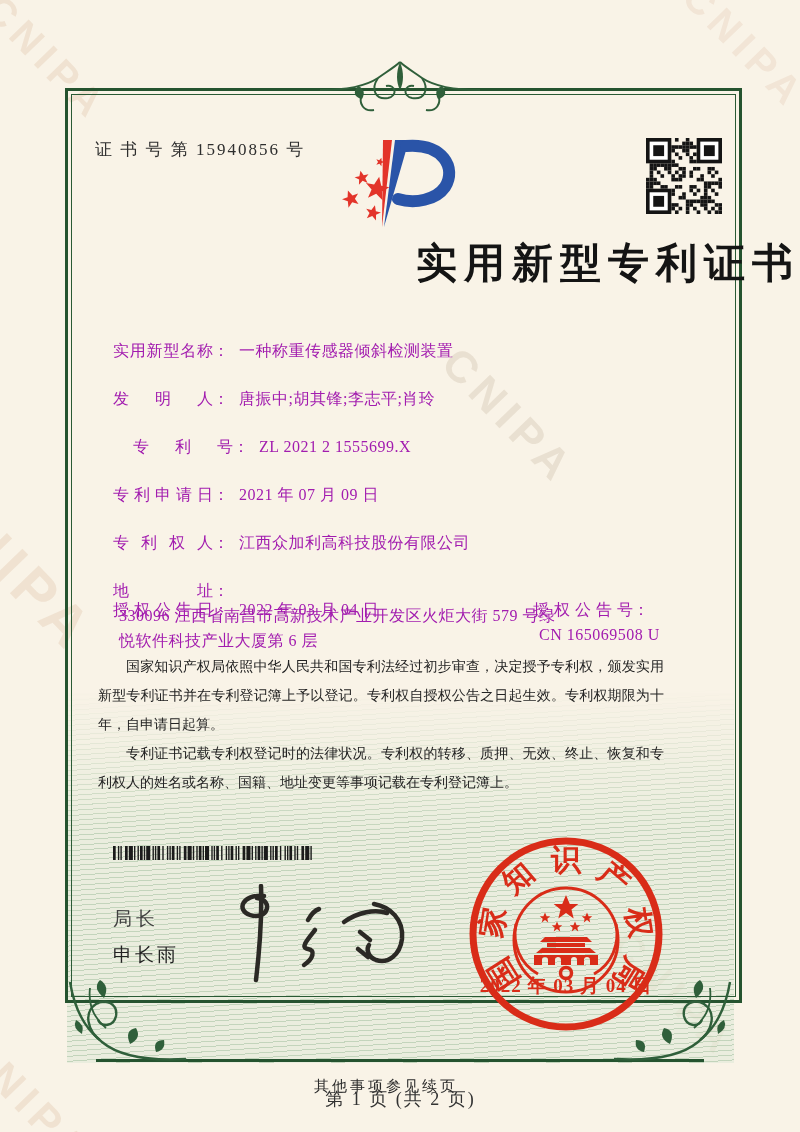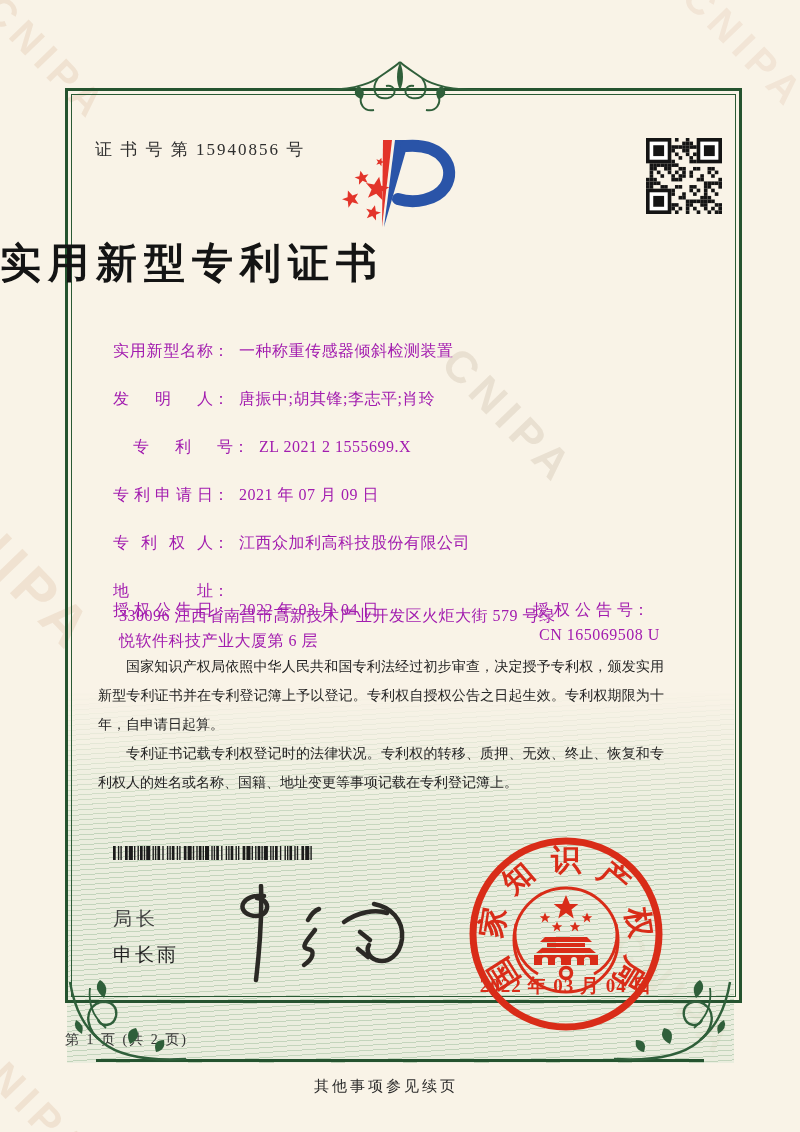--- a/index.html
+++ b/index.html
@@ -24,40 +24,40 @@
 
   
   .frame{position:absolute;left:65px;top:88px;width:671px;height:909px;
       border:3px solid #25532f;z-index:2;pointer-events:none;}
   .frame::after{content:"";position:absolute;inset:3px;border:1px solid #2a5a35;}
 
   .content{position:absolute;inset:0;z-index:3;}
 
   .cert-no{position:absolute;left:95px;top:138px;font-size:17px;letter-spacing:2px;color:#2e2e2e;text-align:center;}
 
-  .title{position:absolute;left:0;top:236px;width:800px;text-align:left;
+  .title{position:absolute;left:0;top:236px;width:800px;text-align:right;
       font-size:41px;font-weight:bold;letter-spacing:7px;color:#141414;}
 
   .fld{position:absolute;left:113px;width:560px;font-size:16px;line-height:25px;color:#a21caf;}
   .lab{display:inline-block;width:100px;text-align:justify;text-align-last:justify;vertical-align:top;}
   .colon{vertical-align:top;}
   .val{display:inline-block;margin-left:6px;vertical-align:top;letter-spacing:0.5px;}
   .val-wrap{width:442px;}
 
   .grant-right{position:absolute;left:420px;top:0;}
 
   .body-text{position:absolute;left:98px;top:652px;width:566px;font-size:14px;
       line-height:29px;text-align:justify;color:#232323;}
   .body-text p{margin:0;text-indent:2em;}
 
   .sig-title{position:absolute;left:113px;top:906px;font-size:19px;letter-spacing:4px;color:#404040;}
   .sig-name{position:absolute;left:113px;top:942px;font-size:19px;letter-spacing:3px;color:#222;}
 
-  .pagenum{position:absolute;left:65px;top:1031px;width:671px;text-align:left;
-      font-size:14px;letter-spacing:2px;color:#333;}
+  .pagenum{position:absolute;left:65px;top:1087px;width:671px;text-align:center;
+      font-size:18px;letter-spacing:2px;color:#333;}
   .bottom-rule{position:absolute;left:96px;top:1059px;width:608px;height:3px;background:#25532f;}
   .footer-note{position:absolute;left:0;top:1077px;width:772px;text-align:center;
       font-size:15px;letter-spacing:3px;color:#2b2b2b;}
 
   .seal-char{font:bold 30px "Liberation Serif",serif;fill:#d92c18;}
   .seal-date{font:bold 19px "Liberation Serif",serif;fill:#d92c18;letter-spacing:1px;}
 </style>
 </head>
 <body>
 

